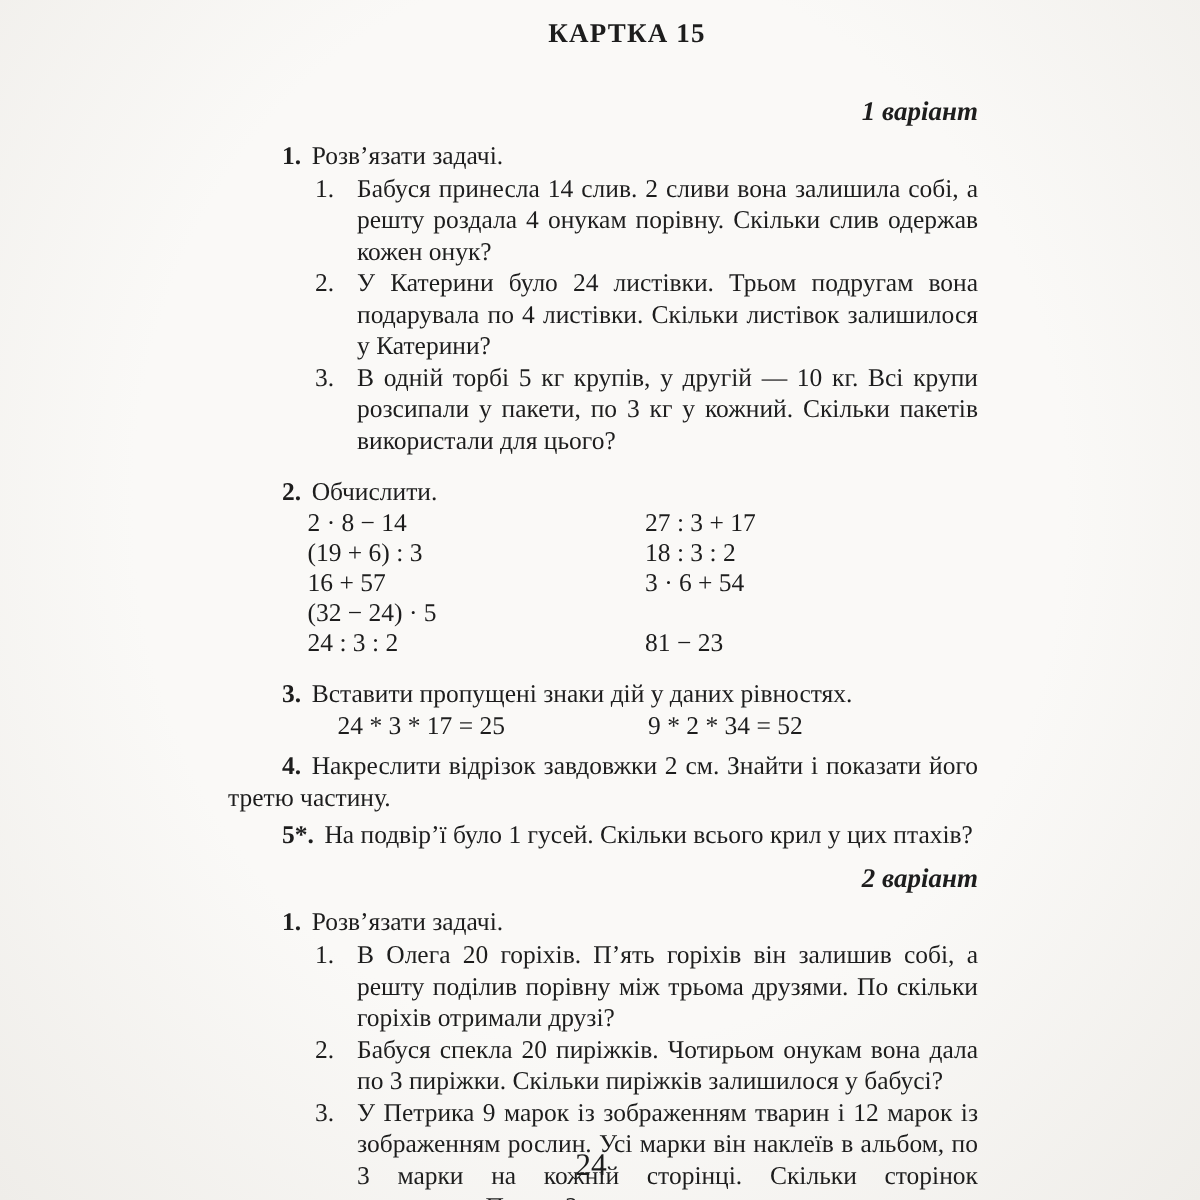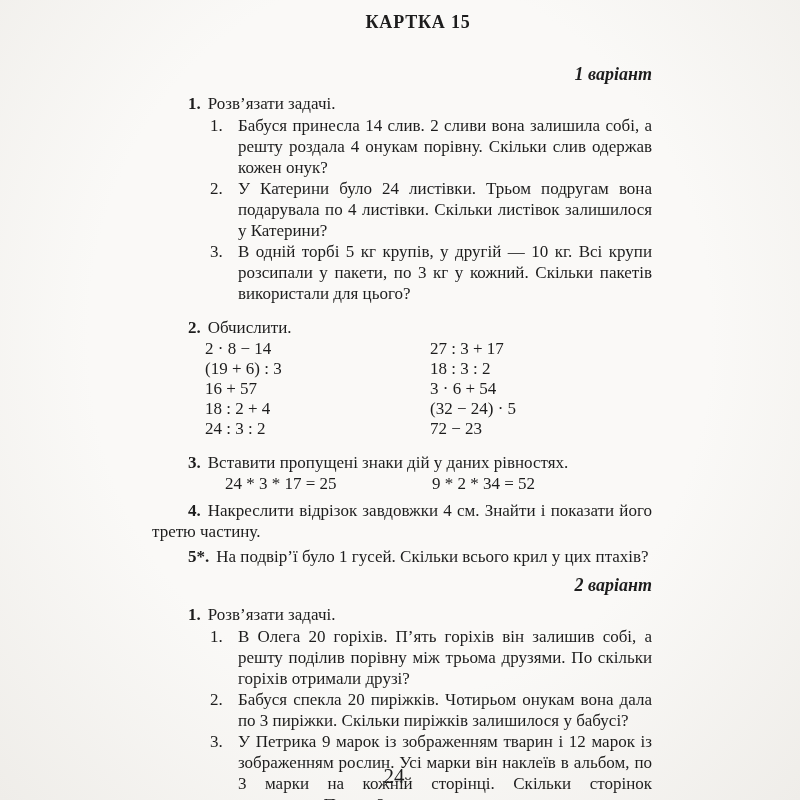--- a/index.html
+++ b/index.html
@@ -101,40 +101,39 @@
       </div>
       <div class="expr-row">
         <span class="ecol1">(19 + 6) : 3</span>
         <span>18 : 3 : 2</span>
       </div>
       <div class="expr-row">
         <span class="ecol1">16 + 57</span>
         <span>3 · 6 + 54</span>
       </div>
       <div class="expr-row">
-        <span class="ecol1">18 : 2 + 4</span>
         <span>(32 − 24) · 5</span>
       </div>
       <div class="expr-row">
         <span class="ecol1">24 : 3 : 2</span>
-        <span>72 − 23</span>
+        <span>81 − 23</span>
       </div>
     </div>
 
     <div class="task-line tight">
       <span class="tnum">3.</span><span>Вставити пропущені знаки дій у даних рівностях.</span>
     </div>
 
     <div class="eq-row">
       <span class="eq1">24 * 3 * 17 = 25</span>
       <span>9 * 2 * 34 = 52</span>
     </div>
 
     <p class="para">
-      <span class="tnum">4.</span><span>Накреслити відрізок завдовжки 4 см. Знайти і показати його третю частину.</span>
+      <span class="tnum">4.</span><span>Накреслити відрізок завдовжки 2 см. Знайти і показати його третю частину.</span>
     </p>
 
     <p class="para tight">
       <span class="tnum">5*.</span><span>На подвір’ї було 1 гусей. Скільки всього крил у цих птахів?</span>
     </p>
   </div>
 
   <div>
     <div class="variant-heading second">2 варіант</div>
 

